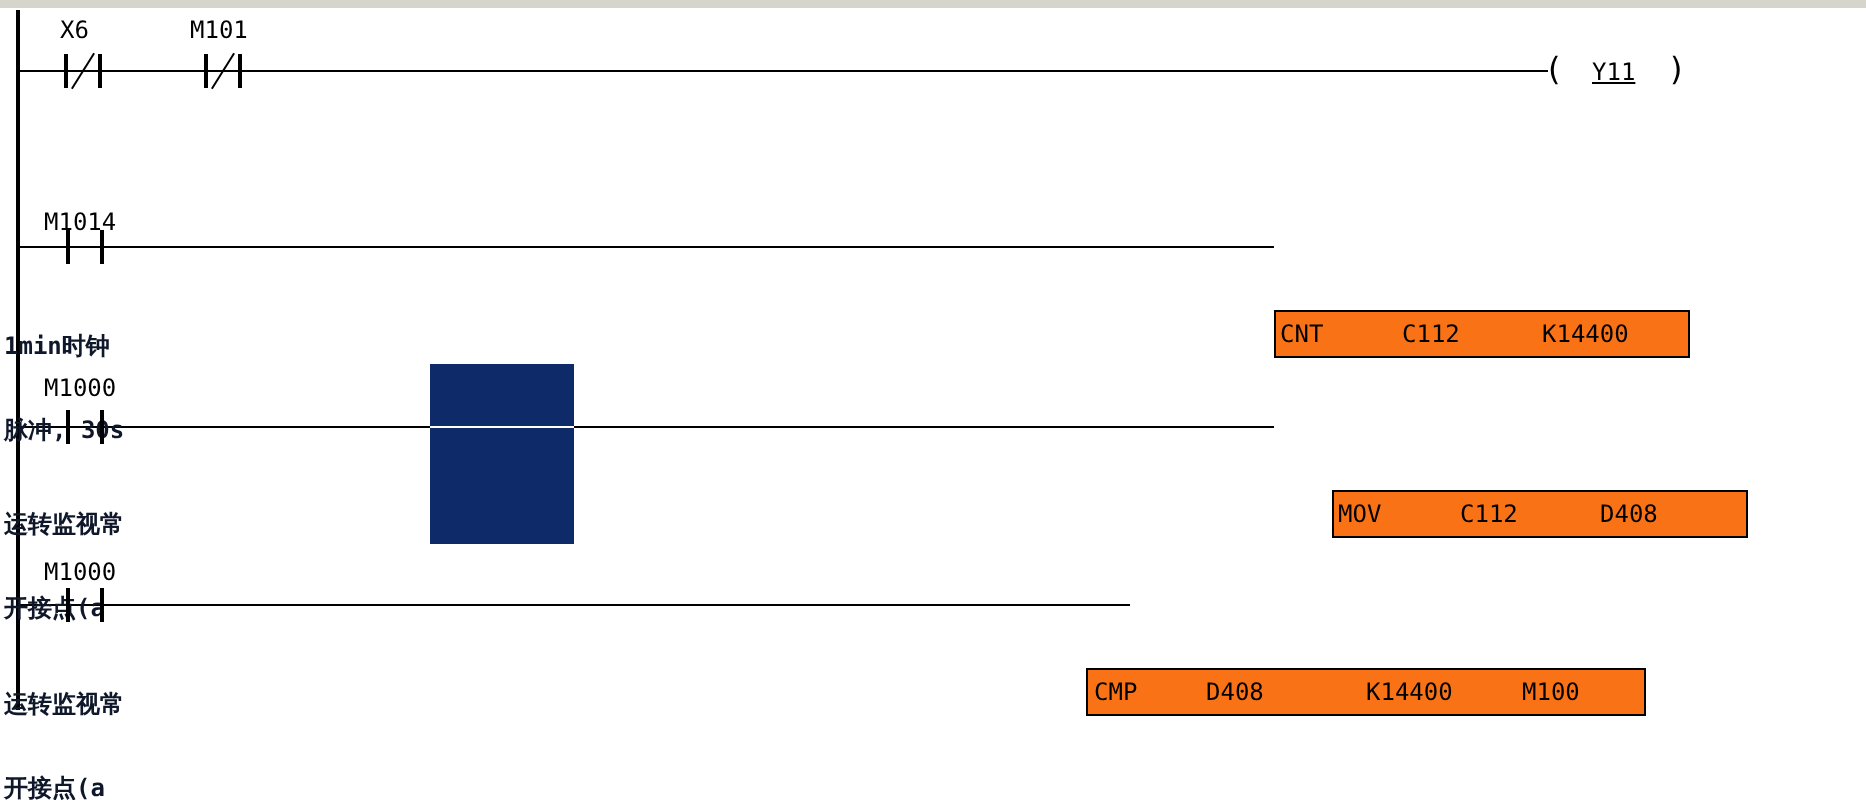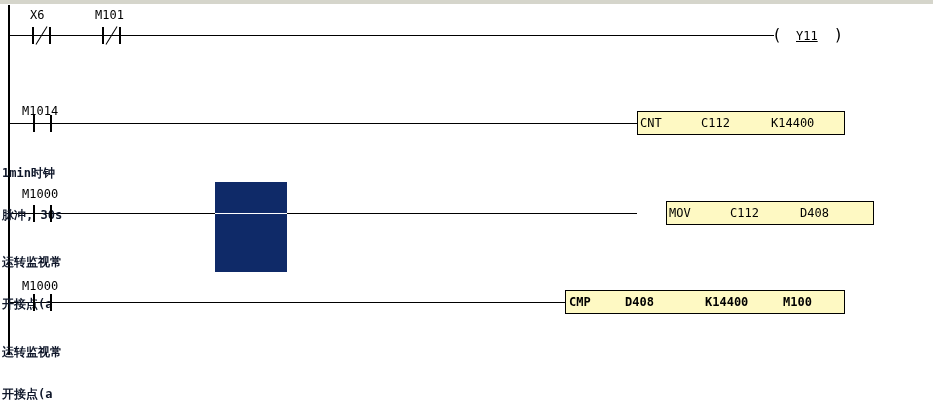--- a/index.html
+++ b/index.html
@@ -20,22 +20,22 @@
   .contact{position:absolute;width:19px;height:17px;z-index:4;}
   .contact .bar{position:absolute;top:0;width:2px;height:17px;background:#000;}
   .contact .bar.l{left:0;}
   .contact .bar.r{left:17px;}
   .contact.nc::after{
     content:"";position:absolute;left:9px;top:-2px;width:1px;height:21px;
     background:#000;transform:rotate(32deg);
   }
   .paren{position:absolute;font-size:16px;color:#000;line-height:16px;z-index:4;font-family:"DejaVu Sans","Liberation Sans",sans-serif;}
   .ibox{
-    position:absolute;height:24px;border:1px solid #000;background:#fef9c3;
-    z-index:4;box-sizing:border-box;
+    position:absolute;height:24px;border:1px solid #000;background:#f97316;
+    z-index:4;box-sizing:border-box;margin-top:44px;
   }
   .ibox span{position:absolute;top:4px;font-size:12px;color:#000;white-space:pre;}
   .comment{
     position:absolute;color:#0f172a;font-size:12px;line-height:14px;
     white-space:pre;z-index:4;font-weight:bold;
   }
   .selection{position:absolute;left:215px;top:182px;width:72px;height:90px;background:#0f2a68;z-index:2;}
   .selection-wire{position:absolute;left:215px;top:213px;width:72px;height:1px;background:#ffffff;z-index:3;}
 </style>
 </head>
@@ -113,20 +113,20 @@
   <div class="contact" style="left:33px;top:294px;">
     <i class="bar l"></i>
     <i class="bar r"></i>
   </div>
 
   <div class="comment" style="left:2px;top:317px;">
     <div>运转监视常</div>
     <div>开接点(a</div>
   </div>
 
-  <div class="ibox" style="left:565px;top:290px;width:280px;font-weight:bold;">
+  <div class="ibox" style="left:543px;top:290px;width:280px;">
     <span style="left:3px;">CMP</span>
     <span style="left:59px;">D408</span>
     <span style="left:139px;">K14400</span>
     <span style="left:217px;">M100</span>
   </div>
 
 </div>
 
 </body></html>

